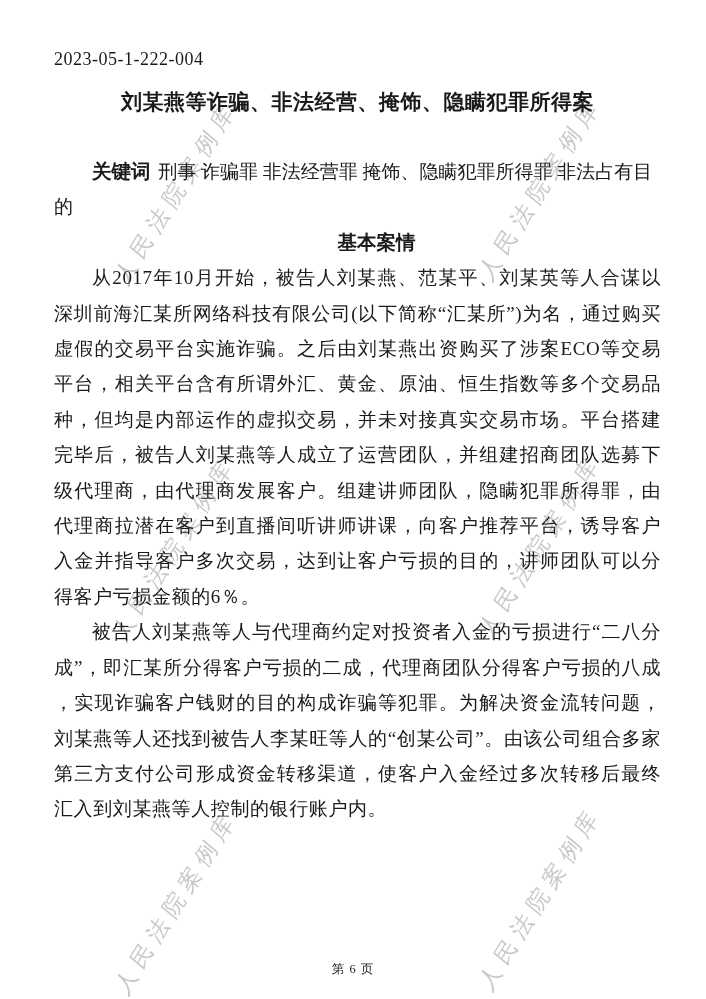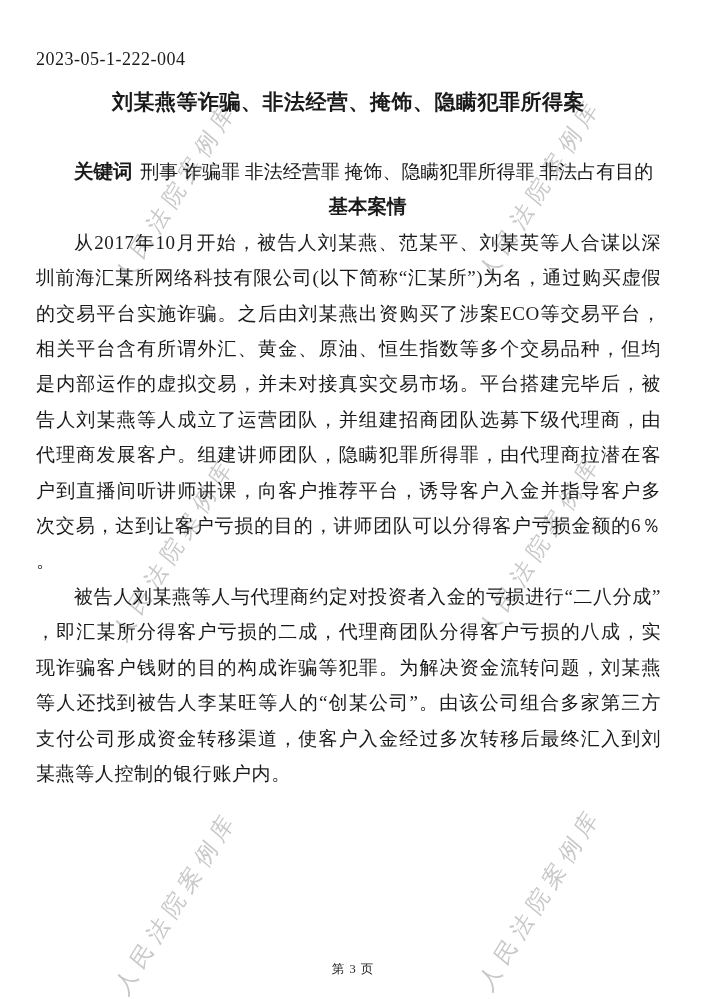--- a/index.html
+++ b/index.html
@@ -35,21 +35,21 @@
   .wm-1 { left: 176px; top: 192px; }
   .wm-2 { left: 540px; top: 188px; }
   .wm-3 { left: 174px; top: 548px; }
   .wm-4 { left: 540px; top: 545px; }
   .wm-5 { left: 176px; top: 902px; }
   .wm-6 { left: 540px; top: 898px; }
 
   
   .content {
     position: relative; z-index: 1;
-    padding: 46px 45px 0 36px;
+    padding: 46px 45px 0 54px;
   }
   .doc-number {
     font-size: 18px;
     line-height: 26px;
     letter-spacing: 0.5px;
   }
   .title {
     margin: 14px 0 0 0;
     font-family: "Liberation Serif", serif;
     font-size: 21px;
@@ -134,15 +134,15 @@
     <p class="keywords">
       <span class="kw-label">关键词</span><span class="kw-text">刑事 诈骗罪 非法经营罪 掩饰、隐瞒犯罪所得罪 非法占有目的</span>
     </p>
 
     <h2 class="section-heading">基本案情</h2>
 
     <p class="body-para">从2017年10月开始，被告人刘某燕、范某平、刘某英等人合谋以深圳前海汇某所网络科技有限公司(以下简称“汇某所”)为名，通过购买虚假的交易平台实施诈骗。之后由刘某燕出资购买了涉案ECO等交易平台，相关平台含有所谓外汇、黄金、原油、恒生指数等多个交易品种，但均是内部运作的虚拟交易，并未对接真实交易市场。平台搭建完毕后，被告人刘某燕等人成立了运营团队，并组建招商团队选募下级代理商，由代理商发展客户。组建讲师团队，隐瞒犯罪所得罪，由代理商拉潜在客户到直播间听讲师讲课，向客户推荐平台，诱导客户入金并指导客户多次交易，达到让客户亏损的目的，讲师团队可以分得客户亏损金额的6％。</p>
     <p class="body-para">被告人刘某燕等人与代理商约定对投资者入金的亏损进行“二八分成”，即汇某所分得客户亏损的二成，代理商团队分得客户亏损的八成，实现诈骗客户钱财的目的构成诈骗等犯罪。为解决资金流转问题，刘某燕等人还找到被告人李某旺等人的“创某公司”。由该公司组合多家第三方支付公司形成资金转移渠道，使客户入金经过多次转移后最终汇入到刘某燕等人控制的银行账户内。</p>
   </div>
 
-  <div class="footer">第 3 页</div>
+  <div class="footer">第 6 页</div>
 
 </div>
 
 </body></html>

